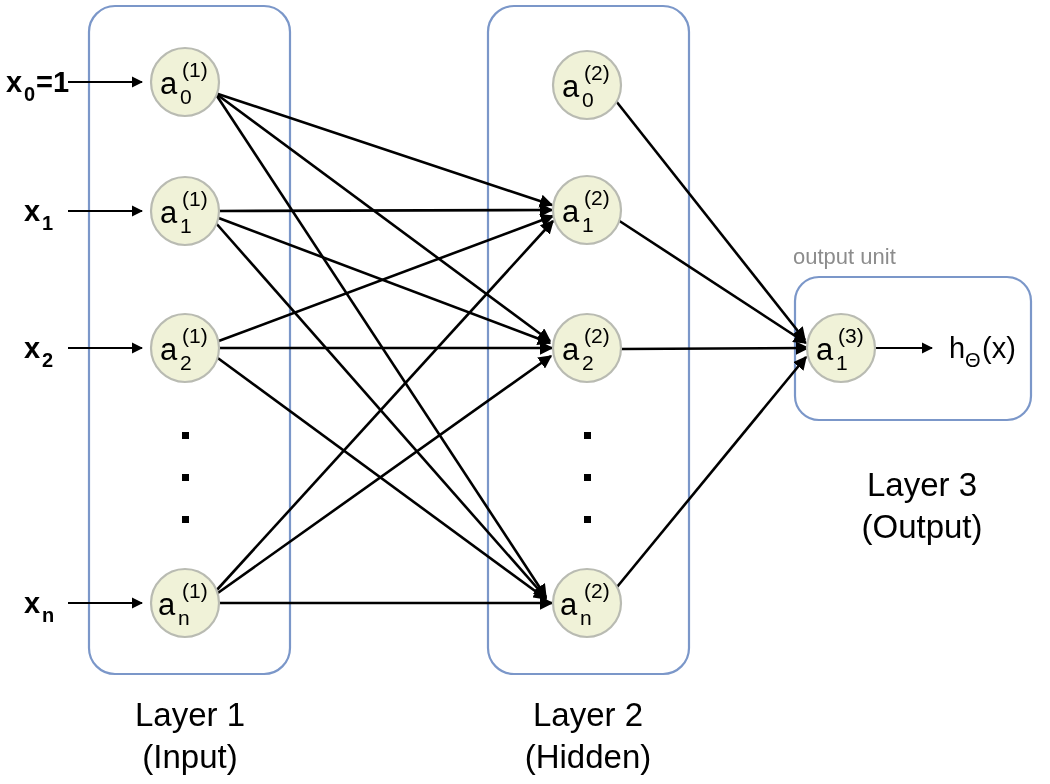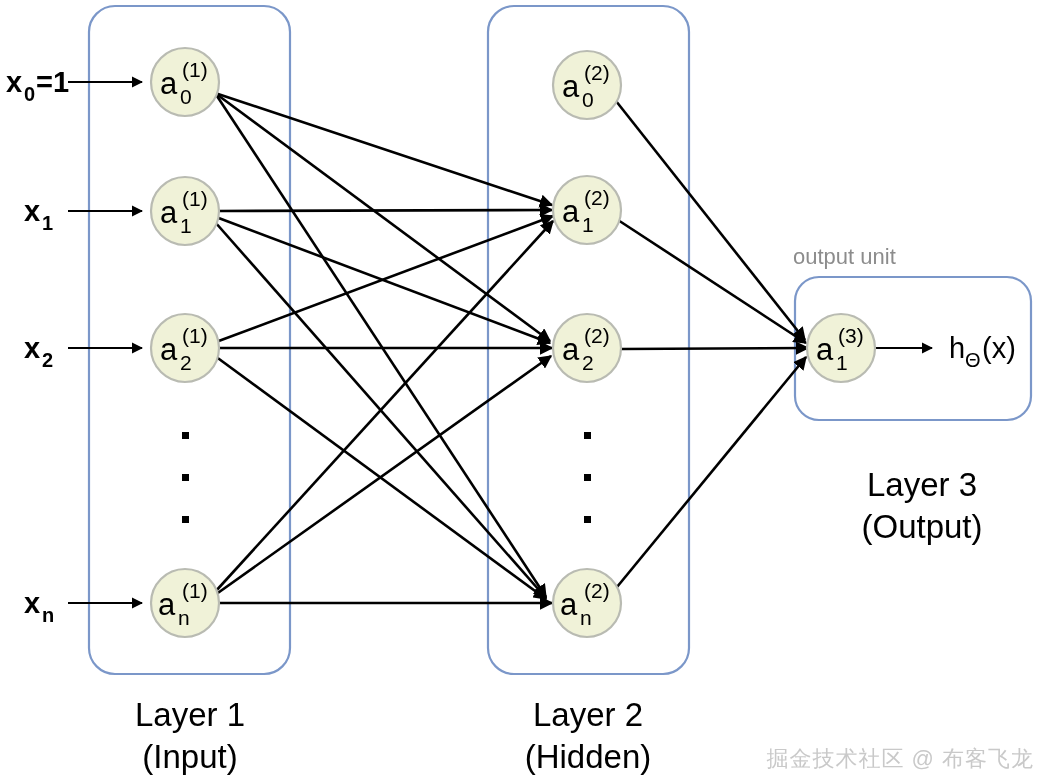--- a/index.html
+++ b/index.html
@@ -266,15 +266,14 @@
     <g>
       <text class="layer-caption" x="588" y="726">Layer 2</text>
       <text class="layer-caption" x="588" y="768">(Hidden)</text>
     </g>
     <g>
       <text class="layer-caption" x="922" y="496">Layer 3</text>
       <text class="layer-caption" x="922" y="538">(Output)</text>
     </g>
   </svg>
 
-  <div class="watermark">掘金技术社区 @ 布客飞龙</div>
 
 </div>
 
 </body></html>

